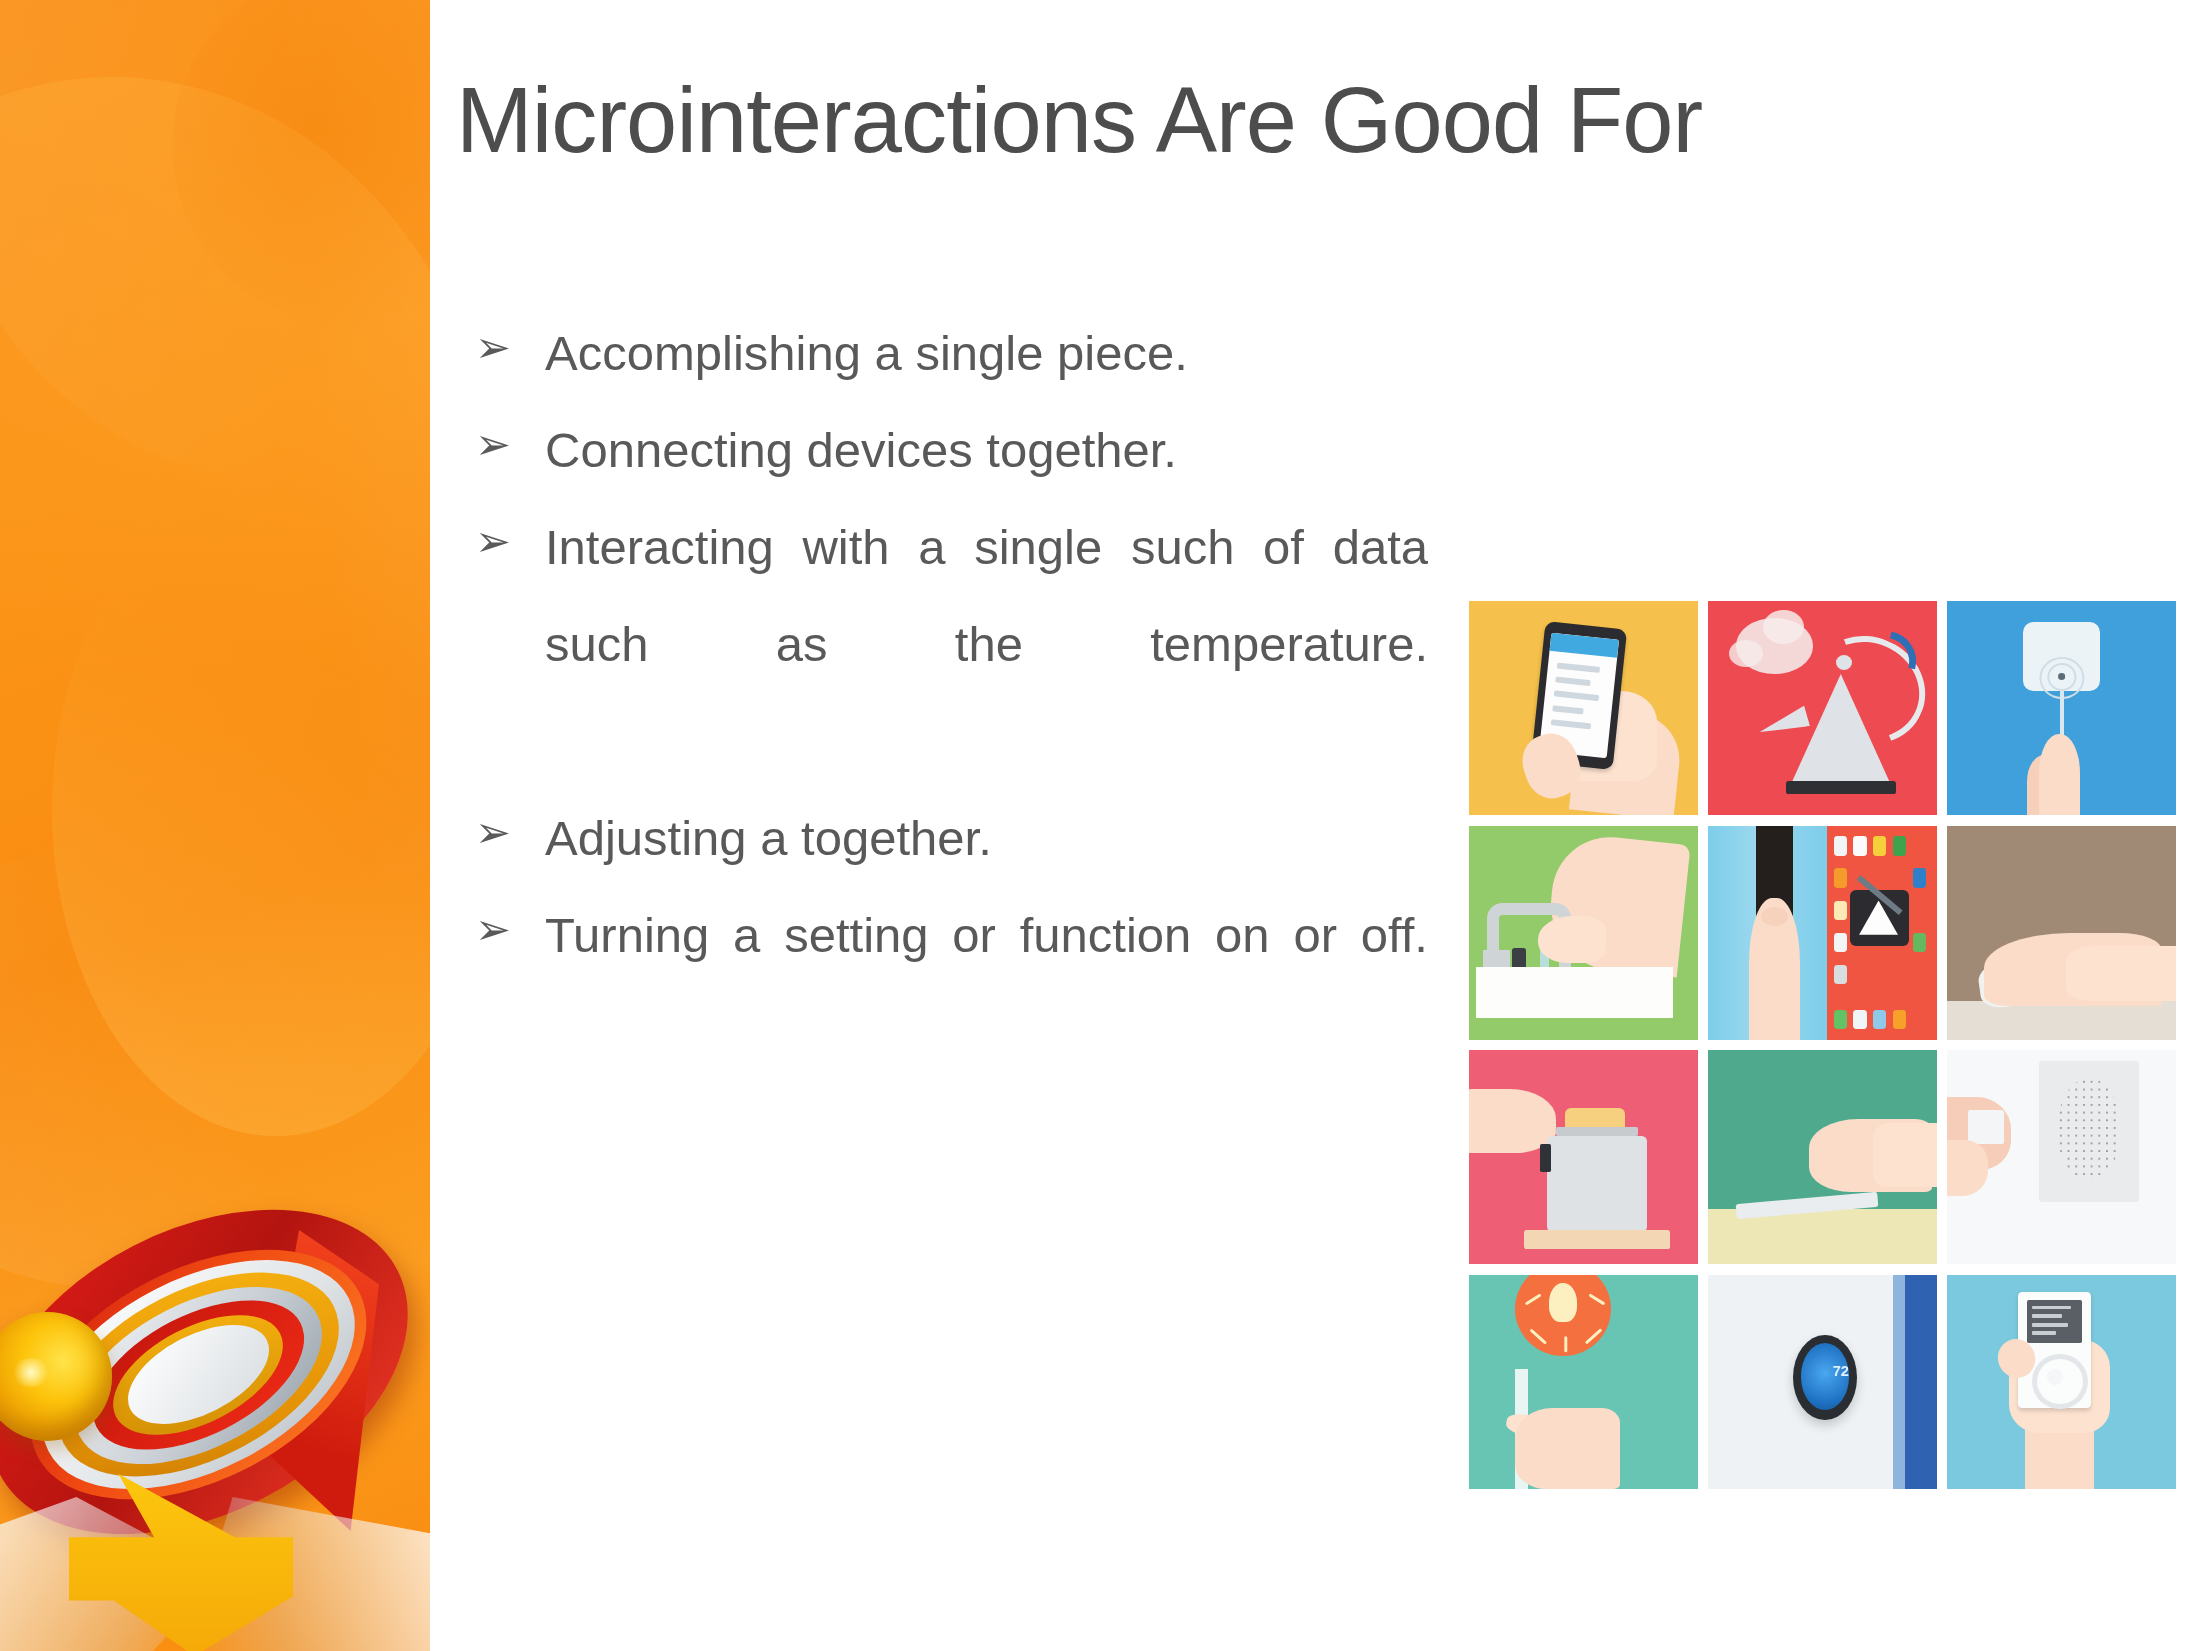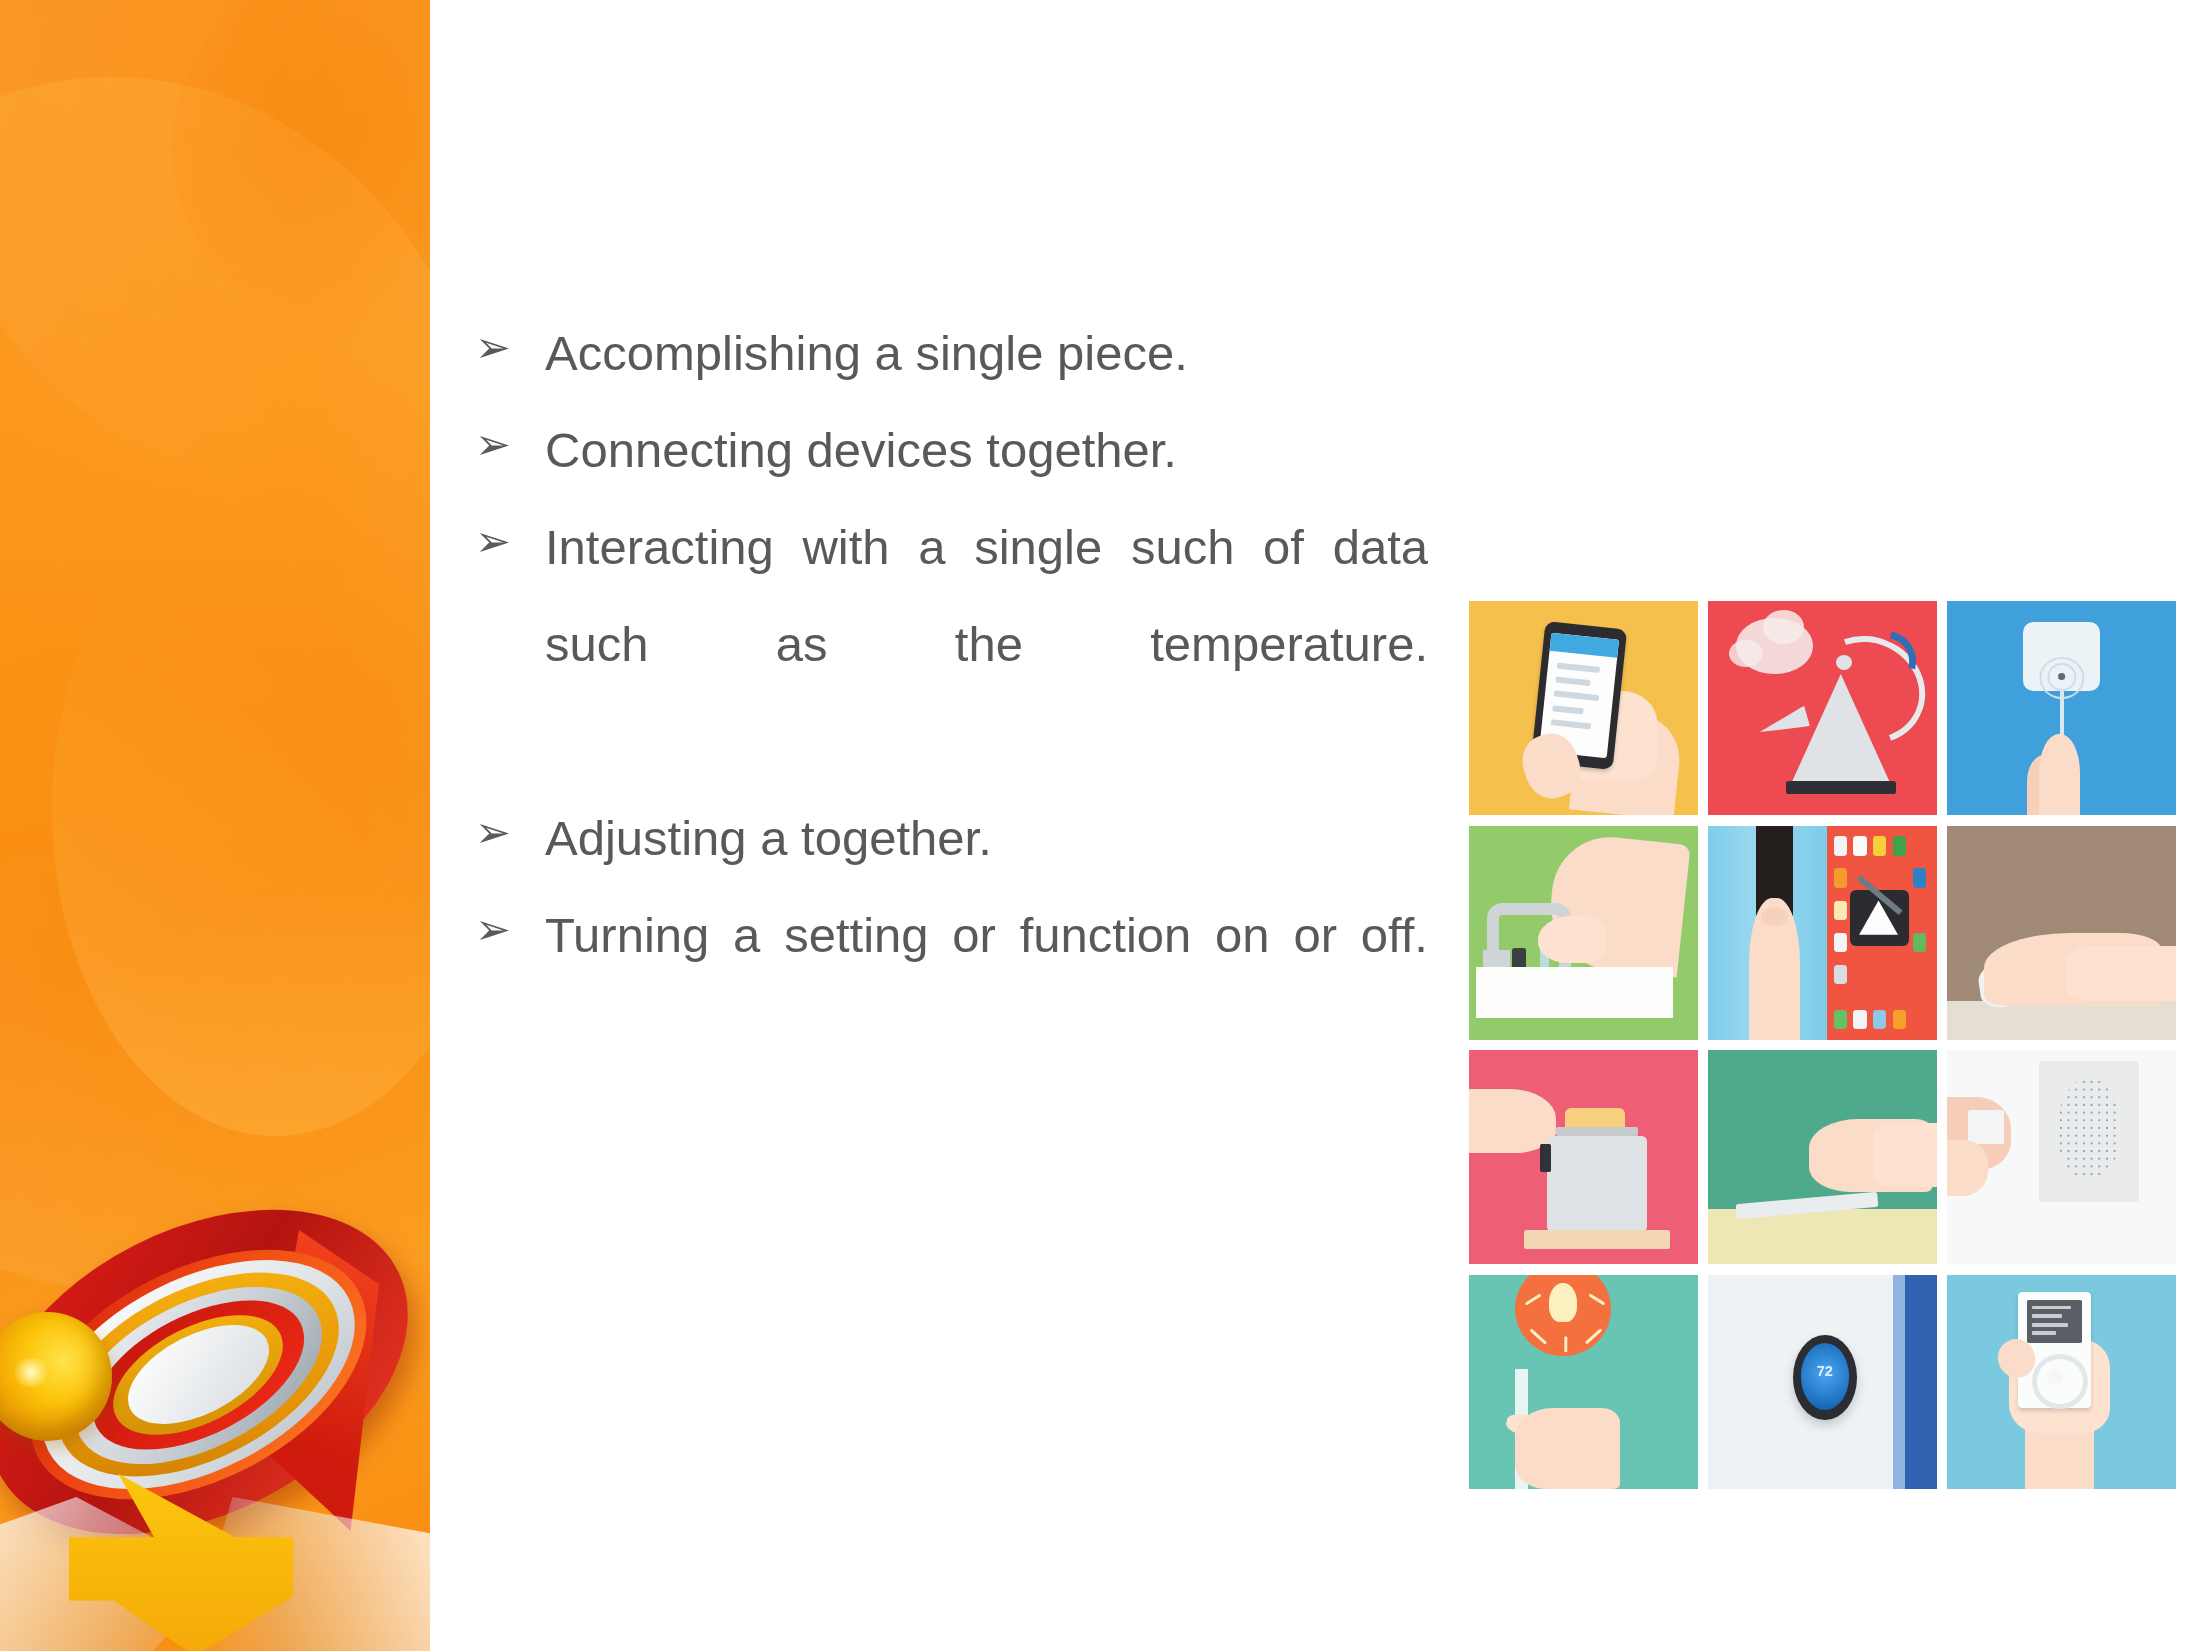--- a/index.html
+++ b/index.html
@@ -220,21 +220,21 @@
   .t10 .wall{position:absolute;left:20%;top:44%;width:6%;height:56%;background:#e9f5f2;}
   .t10 .hand7{position:absolute;left:20%;top:62%;width:46%;height:38%;background:#fbdcc9;border-radius:36% 18% 6% 30%;}
   .t10 .fgr{position:absolute;left:16%;top:66%;width:22%;height:10%;background:#fde2d0;border-radius:40%;transform:rotate(12deg);}
 
   
   .t11{background:#eef2f4;}
   .t11 .stripe{position:absolute;right:0;top:0;width:14%;height:100%;background:#2f62b0;}
   .t11 .stripe2{position:absolute;right:14%;top:0;width:5%;height:100%;background:#8fb4de;}
   .t11 .outer{position:absolute;left:37%;top:28%;width:28%;height:40%;background:#2a2e32;border-radius:50%;box-shadow:0 5.2px 10.3px rgba(0,0,0,.18);}
   .t11 .inner{position:absolute;left:40.5%;top:32%;width:21%;height:31%;background:radial-gradient(circle at 50% 45%,#4aa7f0,#1d6fc0 70%,#12538f);border-radius:50%;}
-  .t11 .temp{position:absolute;left:40.5%;top:41%;width:21%;text-align:center;color:#dff0ff;font-size:14.6px;font-weight:bold;font-family:"Liberation Sans",sans-serif;}
+  .t11 .temp{position:absolute;left:40.5%;top:41%;width:21%;text-align:center;color:#dff0ff;font-size:14.6px;font-weight:bold;font-family:"Liberation Sans",sans-serif;padding-left:16px;}
 
   
   .t12{background:#7bc9de;}
   .t12 .arm8{position:absolute;left:34%;top:40%;width:30%;height:60%;background:#fbdcc9;border-radius:14% 14% 0 0;}
   .t12 .palm8{position:absolute;left:27%;top:30%;width:44%;height:44%;background:#fde2d0;border-radius:34% 30% 26% 30%;}
   .t12 .pod{position:absolute;left:31%;top:8%;width:32%;height:54%;background:#fbfcfc;border-radius:4.3px;box-shadow:0 2.6px 4.3px rgba(0,0,0,.15);}
   .t12 .podscr{position:absolute;left:35%;top:12%;width:24%;height:20%;background:#5a5f66;border-radius:1.7px;overflow:hidden;}
   .t12 .sl{position:absolute;left:8%;height:9%;background:#c9cdd2;border-radius:0.9px;}
   .t12 .wheel{position:absolute;left:37%;top:37%;width:20%;height:21%;border:5.2px solid #e4e7ea;border-radius:50%;}
   .t12 .wctr{position:absolute;left:43.5%;top:44%;width:7%;height:7.5%;background:#f4f6f7;border-radius:50%;}
@@ -264,20 +264,21 @@
     <div class="sphere"></div>
     <div class="sphere-hi"></div>
     <div class="glass1"></div>
     <div class="glass2"></div>
     <div class="arrow"></div>
   </div>
 </div>
 
 <div id="content">
 
+  <div id="title">Microinteractions Are Good For</div>
 
   <div id="bullets">
 
     <div class="bullet">
       <span class="marker">➢</span>
       <span class="btext">Accomplishing a single piece.</span>
     </div>
 
     <div class="bullet">
       <span class="marker">➢</span>

